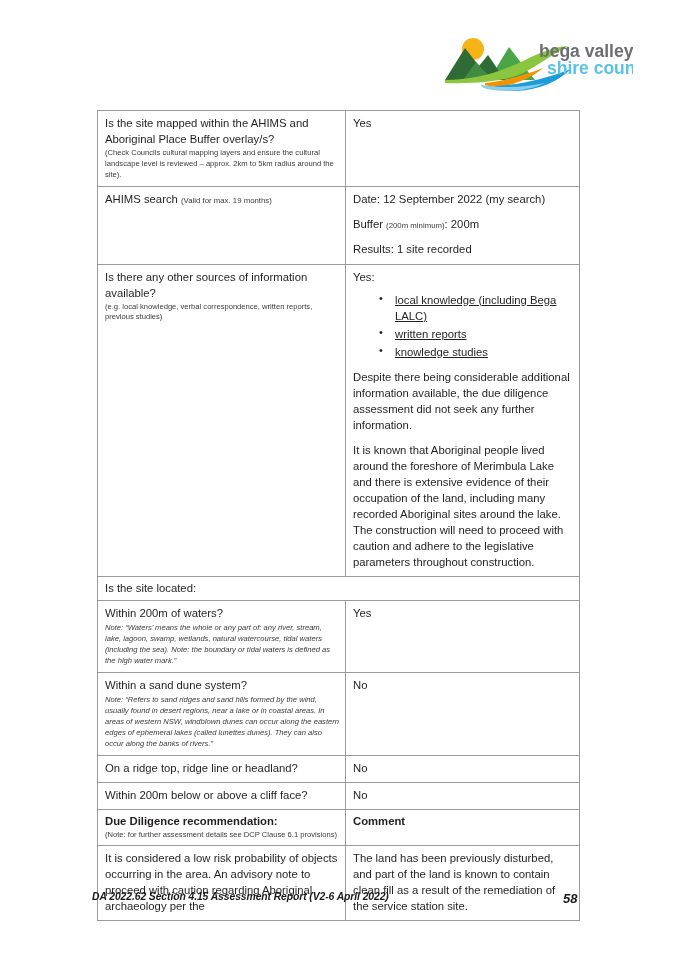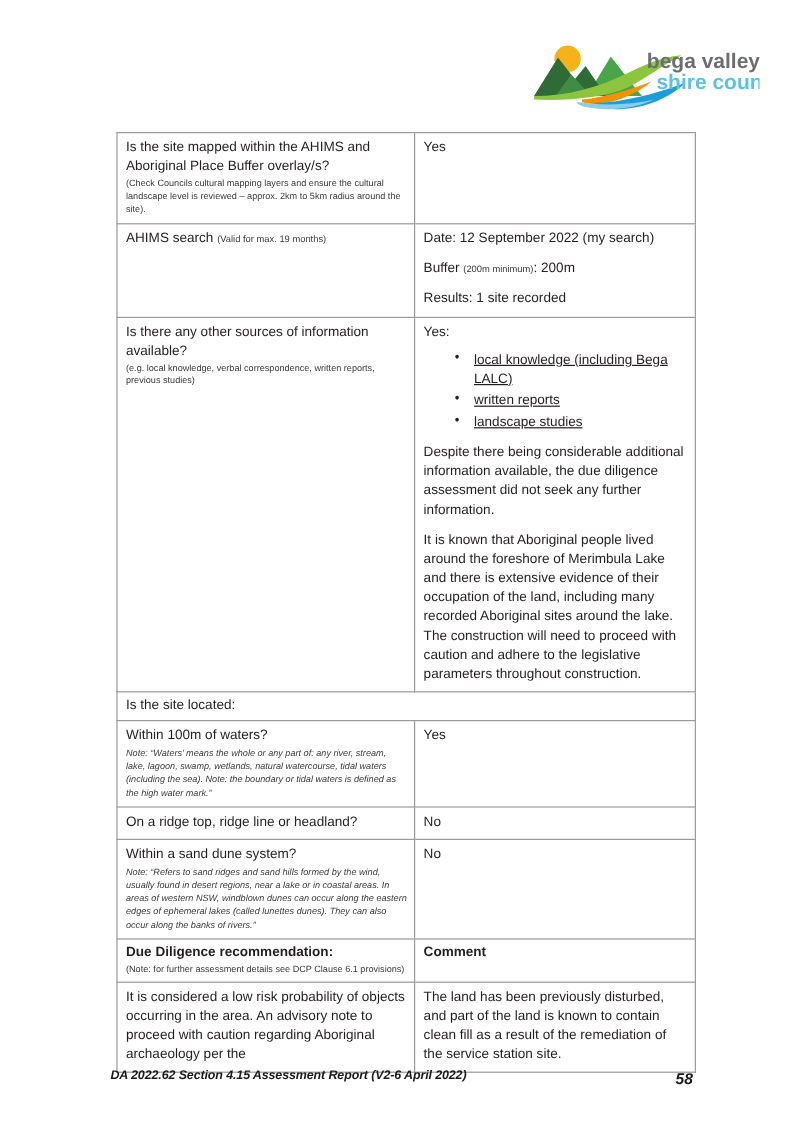--- a/index.html
+++ b/index.html
@@ -192,63 +192,71 @@
     <tr>
       <td>
         <div class="q-main">Is there any other sources of information available?</div>
         <div class="q-note">(e.g. local knowledge, verbal correspondence, written reports, previous studies)</div>
       </td>
       <td>
         <div class="ans-line">Yes:</div>
         <ul class="bullets">
           <li>local knowledge (including Bega LALC)</li>
           <li>written reports</li>
-          <li>landscape studies</li>
+          <li>knowledge studies</li>
         </ul>
         <div class="ans-para">Despite there being considerable additional information available, the due diligence assessment did not seek any further information.</div>
         <div class="ans-para">It is known that Aboriginal people lived around the foreshore of Merimbula Lake and there is extensive evidence of their occupation of the land, including many recorded Aboriginal sites around the lake. The construction will need to proceed with caution and adhere to the legislative parameters throughout construction.</div>
       </td>
     </tr>
 
 
     <tr class="span-row">
       <td colspan="2">
         <div class="q-main">Is the site located:</div>
       </td>
     </tr>
 
     <tr>
       <td>
-        <div class="q-main">Within 100m of waters?</div>
+        <div class="q-main">Within 200m of waters?</div>
         <div class="q-note-i">Note: “Waters’ means the whole or any part of: any river, stream, lake, lagoon, swamp, wetlands, natural watercourse, tidal waters (including the sea). Note: the boundary or tidal waters is defined as the high water mark.”</div>
       </td>
       <td>
         <div class="ans-line">Yes</div>
-      </td>
-    </tr>
-
-    <tr>
-      <td>
-        <div class="q-main">On a ridge top, ridge line or headland?</div>
-      </td>
-      <td>
-        <div class="ans-line">No</div>
       </td>
     </tr>
 
     <tr>
       <td>
         <div class="q-main">Within a sand dune system?</div>
         <div class="q-note-i">Note: “Refers to sand ridges and sand hills formed by the wind, usually found in desert regions, near a lake or in coastal areas. In areas of western NSW, windblown dunes can occur along the eastern edges of ephemeral lakes (called lunettes dunes). They can also occur along the banks of rivers.”</div>
       </td>
       <td>
         <div class="ans-line">No</div>
       </td>
     </tr>
 
+    <tr>
+      <td>
+        <div class="q-main">On a ridge top, ridge line or headland?</div>
+      </td>
+      <td>
+        <div class="ans-line">No</div>
+      </td>
+    </tr>
+
+    <tr>
+      <td>
+        <div class="q-main">Within 200m below or above a cliff face?</div>
+      </td>
+      <td>
+        <div class="ans-line">No</div>
+      </td>
+    </tr>
 
 
     <tr class="span-row">
       <td>
         <div class="q-main bold">Due Diligence recommendation:</div>
         <div class="q-note">(Note: for further assessment details see DCP Clause 6.1 provisions)</div>
       </td>
       <td>
         <div class="q-main bold">Comment</div>
       </td>

